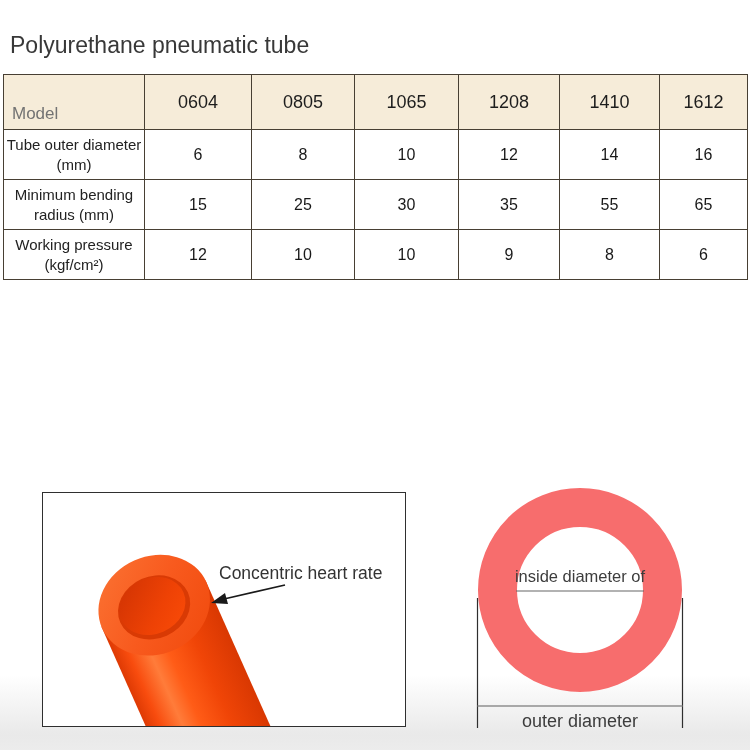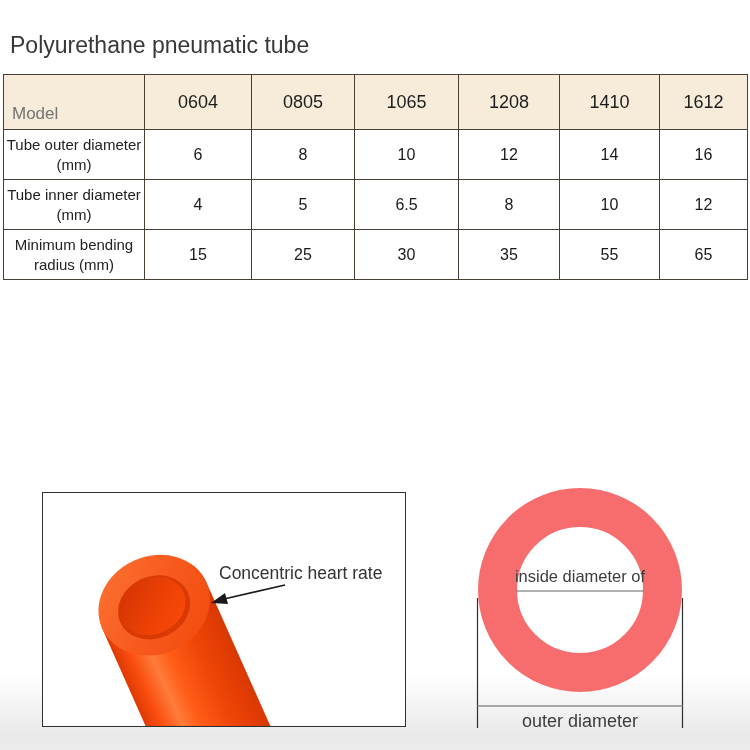--- a/index.html
+++ b/index.html
@@ -99,41 +99,41 @@
           </th>
           <td>6</td>
           <td>8</td>
           <td>10</td>
           <td>12</td>
           <td>14</td>
           <td>16</td>
         </tr>
         <tr>
           <th class="row-label">
-            <span>Tube inner diameter</span>
-            <span>(mm)</span>
-          </th>
-          <td>4</td>
-          <td>5</td>
-          <td>6.5</td>
-          <td>8</td>
-          <td>10</td>
-          <td>12</td>
-        </tr>
-        <tr>
-          <th class="row-label">
             <span>Minimum bending</span>
             <span>radius (mm)</span>
           </th>
           <td>15</td>
           <td>25</td>
           <td>30</td>
           <td>35</td>
           <td>55</td>
           <td>65</td>
+        </tr>
+        <tr>
+          <th class="row-label">
+            <span>Working pressure</span>
+            <span>(kgf/cm²)</span>
+          </th>
+          <td>12</td>
+          <td>10</td>
+          <td>10</td>
+          <td>9</td>
+          <td>8</td>
+          <td>6</td>
         </tr>
       </tbody>
   </table>
 
   <div class="photo-box">
     <svg width="362" height="233" viewBox="0 0 362 233">
       <defs>
         <linearGradient id="tubeBody" x1="0" y1="0" x2="1" y2="0">
           <stop offset="0" stop-color="#de3a04"></stop>
           <stop offset="0.12" stop-color="#f84c0e"></stop>

